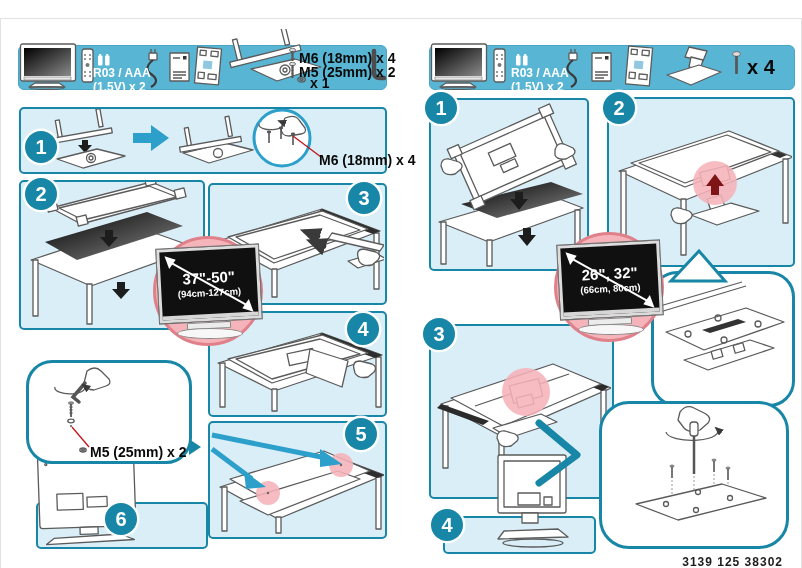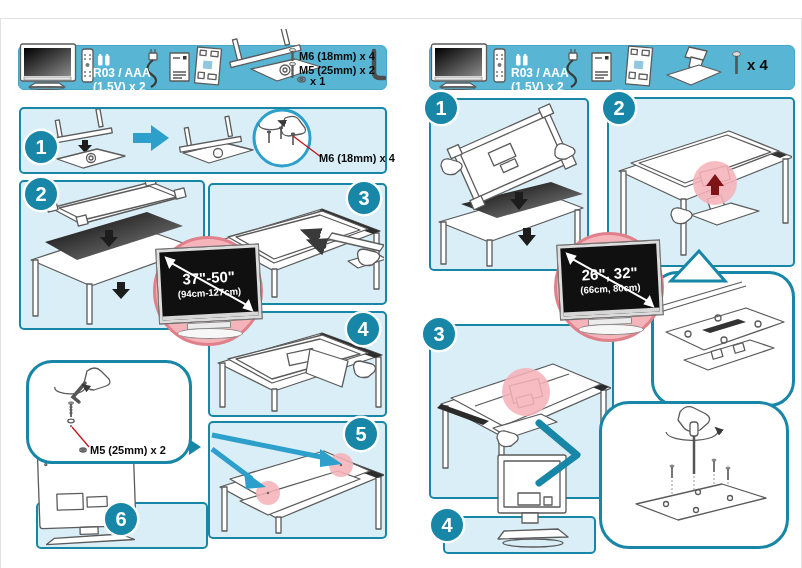--- a/index.html
+++ b/index.html
@@ -4,21 +4,21 @@
 <style>
   html,body{margin:0;padding:0;background:#fff;}
   .page{position:relative;width:802px;height:568px;background:#ffffff;overflow:hidden;
         font-family:"Liberation Sans",sans-serif;border:1px solid #e2e2e2;box-sizing:border-box;}
   .abs{position:absolute;}
   .band{position:absolute;height:45px;background:#58B6D4;border-radius:6px;border:1px solid #49a6c5;box-sizing:border-box;}
   .stepbox{position:absolute;background:#D9EEF7;border:2.5px solid #1886A6;border-radius:5px;box-sizing:border-box;}
   .badge{position:absolute;width:32px;height:32px;border-radius:50%;background:#1886A6;color:#fff;
          display:flex;align-items:center;justify-content:center;font-size:20px;font-weight:bold;
          box-shadow:0 0 0 2.5px rgba(255,255,255,.95);z-index:6;}
-  .klbl{position:absolute;font-size:11px;font-weight:bold;color:#0a0a0a;white-space:nowrap;z-index:5;}
+  .klbl{position:absolute;font-size:14px;font-weight:bold;color:#0a0a0a;white-space:nowrap;z-index:5;}
   .wlbl{position:absolute;font-size:12px;font-weight:bold;color:#ffffff;line-height:1.2;white-space:nowrap;z-index:3;}
   .bubble{position:absolute;background:#fff;border:3px solid #1886A6;border-radius:26px;box-sizing:border-box;z-index:4;}
   .bubble2{border-radius:30px;border-width:3.5px;}
   .tail{position:absolute;right:-12px;top:76px;width:0;height:0;border-top:8px solid transparent;
         border-bottom:8px solid transparent;border-left:12px solid #1886A6;}
   .size-badge{position:absolute;width:116px;height:118px;z-index:5;}
   .size-ring{position:absolute;left:0;top:0;width:110px;height:110px;border-radius:50%;
              background:#F5B4B9;border:3px solid #E0808A;box-sizing:border-box;}
   .size-tv{position:absolute;left:5px;top:11px;width:102px;height:74px;background:#101010;
            border:3px solid #dcdcdc;outline:1px solid #6e6e6e;transform:rotate(-3deg);box-sizing:border-box;
@@ -372,21 +372,21 @@
   <svg class="abs" style="left:662px;top:24px;" width="62" height="44">
     <polygon class="s" points="26,4 44,8 40,18 22,14"></polygon>
     <polygon class="s" points="28,14 40,17 37,27 26,24"></polygon>
     <polygon class="s" points="4,32 36,22 58,29 28,42"></polygon>
   </svg>
   <svg class="abs" style="left:731px;top:32px;" width="9" height="26">
     <ellipse cx="4.5" cy="3" rx="4" ry="2.4" fill="#ddd" stroke="#555" stroke-width=".8"></ellipse>
     <path d="M4.5 5 V23" stroke="#555" stroke-width="2.6"></path>
     <path class="sn" stroke-width=".8" d="M3 8 h3 M3 11.5 h3 M3 15 h3 M3 18.5 h3"></path>
   </svg>
-  <span class="klbl" style="left:746px;top:37px;font-size:15px;">x 4</span>
+  <span class="klbl" style="left:746px;top:37px;font-size:20px;">x 4</span>
 
   <div class="stepbox" style="left:428px;top:79px;width:160px;height:173px;">
     <svg width="155" height="168">
       <polygon class="s" points="8,122 110,92 152,108 58,142"></polygon>
       <rect class="s" x="10" y="122" width="5" height="42"></rect>
         <rect class="s" x="56" y="140" width="5" height="26"></rect>
         <rect class="s" x="144" y="110" width="5" height="42"></rect>
       <polygon fill="url(#gdark)" points="30,104 120,82 152,94 66,118"></polygon>
       <path class="blk" d="M92 128 h8 v7 h5 l-9 11 -9 -11 h5 z"></path>
       <g transform="rotate(-24 80 55)">
@@ -510,17 +510,18 @@
       </g>
       <path stroke="#999" stroke-width="1" stroke-dasharray="2 2" fill="none" d="M70 76 V96 M92 72 V100 M112 70 V88 M126 78 V94"></path>
       <polygon class="s" points="34,100 120,80 164,94 76,116"></polygon>
       <circle class="sn" cx="64" cy="100" r="2.5"></circle>
         <circle class="sn" cx="96" cy="88" r="2.5"></circle>
       <circle class="sn" cx="128" cy="94" r="2.5"></circle>
         <circle class="sn" cx="94" cy="106" r="2.5"></circle>
     </svg>
   </div>
 
+  <span class="docnum" style="left:640px;top:536px;width:142px;text-align:right;">3139 125 38302</span>
 
 </div>
 
 
 
 
 </body></html>

